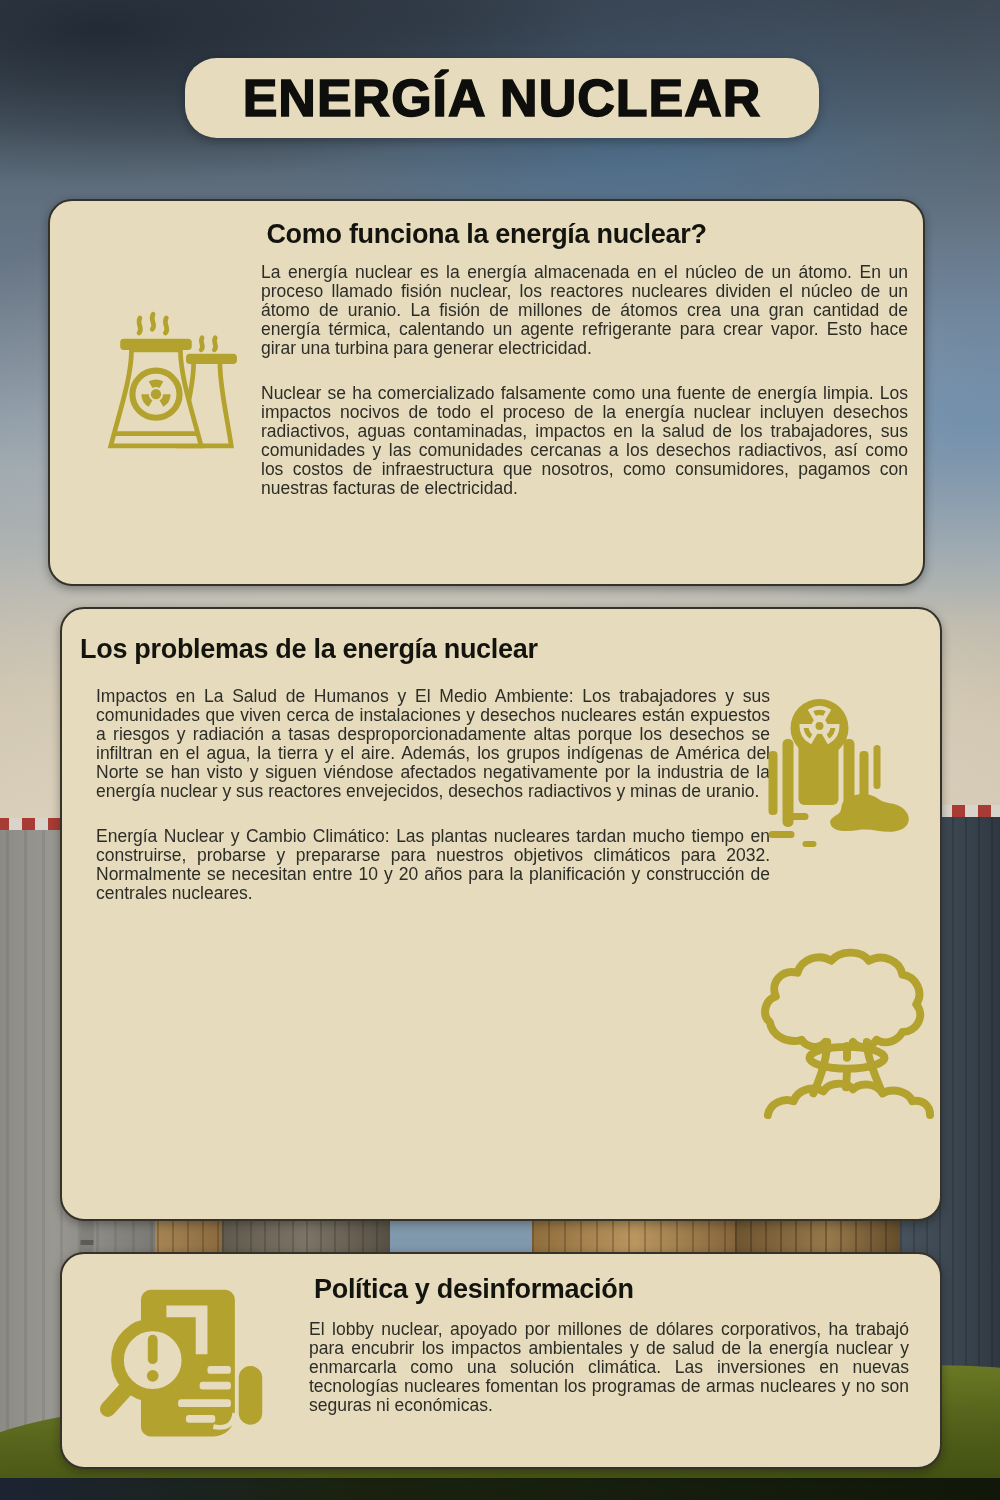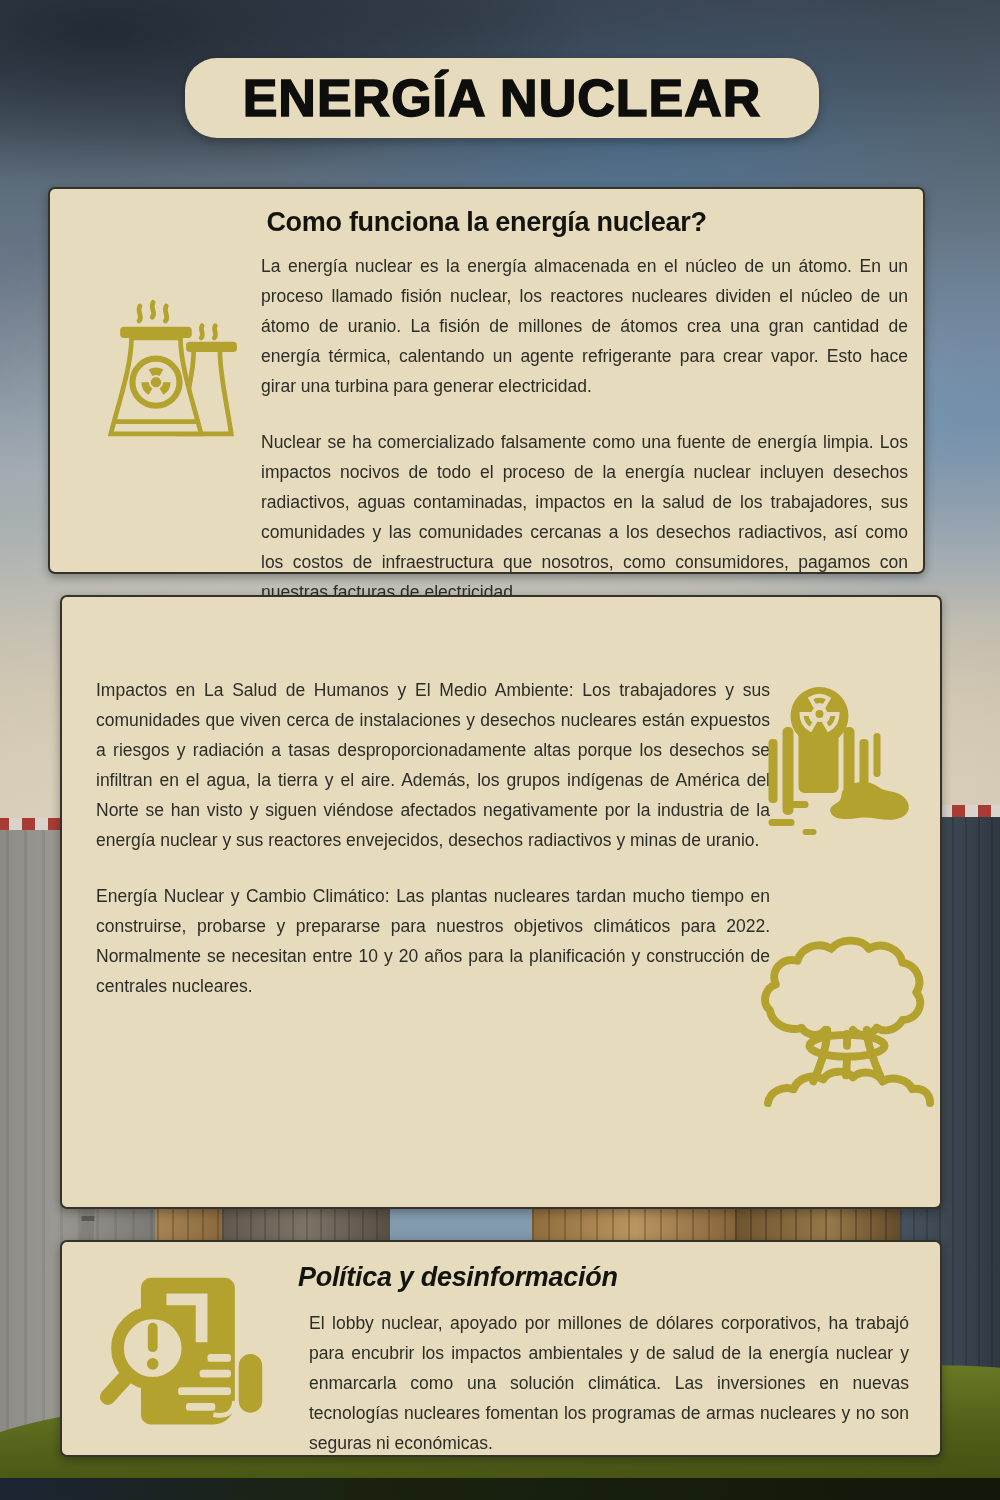--- a/index.html
+++ b/index.html
@@ -88,41 +88,41 @@
     border:2px solid #34322a;box-shadow:0 3px 10px rgba(15,15,15,.35);
   }
   .banner{
     left:185px;top:58px;width:634px;height:80px;border-radius:32px;border:none;
     display:flex;align-items:center;justify-content:center;
   }
   .banner h1{
     margin:0;font-size:52px;font-weight:bold;letter-spacing:1px;color:#0e0e0c;
     -webkit-text-stroke:1.5px #0e0e0c;
   }
-  .card{border-radius:7px;}
+  .card{border-radius:24px;margin-top:12px;}
   .card-how{left:48px;top:187px;width:873px;height:383px;}
   .card-problems{left:60px;top:595px;width:878px;height:610px;}
   .card-politics{left:60px;top:1240px;width:878px;height:213px;}
   .card h2{
     margin:0;position:absolute;font-size:27px;font-weight:bold;color:#14140f;
     letter-spacing:-.3px;
   }
   .card p{
-    margin:0;font-size:17.5px;line-height:30px;color:#2d2d28;
+    margin:0;font-size:17.5px;line-height:19px;color:#2d2d28;
     text-align:justify;
   }
   .card p + p{margin-top:26px;}
   .card-how h2{top:18px;left:0;right:0;text-align:center;}
   .card-how .body{position:absolute;left:211px;top:62px;width:647px;}
   .card-how .icon-plant{position:absolute;left:36px;top:100px;width:155px;height:160px;}
   .card-problems h2{top:25px;left:18px;}
   .card-problems .body{position:absolute;left:34px;top:78px;width:674px;}
   .card-problems .icon-waste{position:absolute;left:694px;top:80px;width:176px;height:170px;}
   .card-problems .icon-cloud{position:absolute;left:696px;top:335px;width:178px;height:180px;}
-  .card-politics h2{top:20px;left:236px;font-style:italic;}
+  .card-politics h2{top:20px;left:252px;}
   .card-politics .body{position:absolute;left:247px;top:66px;width:600px;}
   .card-politics .icon-doc{position:absolute;left:34px;top:26px;width:176px;height:176px;}
   .icon svg{display:block;width:100%;height:100%;}
 </style>
 </head>
 <body>
 
 <div class="sky"></div>
 <div class="sky-gap"></div>
 <div class="tower tower-tan-1"></div>
@@ -168,23 +168,24 @@
       </g>
     </svg>
   </span>
   <div class="body">
     <p>La energía nuclear es la energía almacenada en el núcleo de un átomo. En un proceso llamado fisión nuclear, los reactores nucleares dividen el núcleo de un átomo de uranio. La fisión de millones de átomos crea una gran cantidad de energía térmica, calentando un agente refrigerante para crear vapor. Esto hace girar una turbina para generar electricidad.</p>
     <p>Nuclear se ha comercializado falsamente como una fuente de energía limpia. Los impactos nocivos de todo el proceso de la energía nuclear incluyen desechos radiactivos, aguas contaminadas, impactos en la salud de los trabajadores, sus comunidades y las comunidades cercanas a los desechos radiactivos, así como los costos de infraestructura que nosotros, como consumidores, pagamos con nuestras facturas de electricidad.</p>
   </div>
 </section>
 
 <section class="card card-problems">
+  <h2>Los problemas de la energía nuclear</h2>
   <div class="body">
     <p>Impactos en La Salud de Humanos y El Medio Ambiente: Los trabajadores y sus comunidades que viven cerca de instalaciones y desechos nucleares están expuestos a riesgos y radiación a tasas desproporcionadamente altas porque los desechos se infiltran en el agua, la tierra y el aire. Además, los grupos indígenas de América del Norte se han visto y siguen viéndose afectados negativamente por la industria de la energía nuclear y sus reactores envejecidos, desechos radiactivos y minas de uranio.</p>
-    <p>Energía Nuclear y Cambio Climático: Las plantas nucleares tardan mucho tiempo en construirse, probarse y prepararse para nuestros objetivos climáticos para 2022. Normalmente se necesitan entre 10 y 20 años para la planificación y construcción de centrales nucleares.</p>
+    <p>Energía Nuclear y Cambio Climático: Las plantas nucleares tardan mucho tiempo en construirse, probarse y prepararse para nuestros objetivos climáticos para 2032. Normalmente se necesitan entre 10 y 20 años para la planificación y construcción de centrales nucleares.</p>
   </div>
   <span class="icon icon-waste">
     <svg viewBox="0 0 175 170">
       <g fill="#b3a22e">
         <rect x="12" y="62" width="9" height="64" rx="4"></rect>
         <rect x="26" y="50" width="11" height="88" rx="5"></rect>
         <rect x="42" y="44" width="40" height="72" rx="6"></rect>
         <rect x="87" y="50" width="11" height="88" rx="5"></rect>
         <rect x="103" y="62" width="9" height="64" rx="4"></rect>
         <rect x="117" y="56" width="7" height="44" rx="3.5"></rect>

